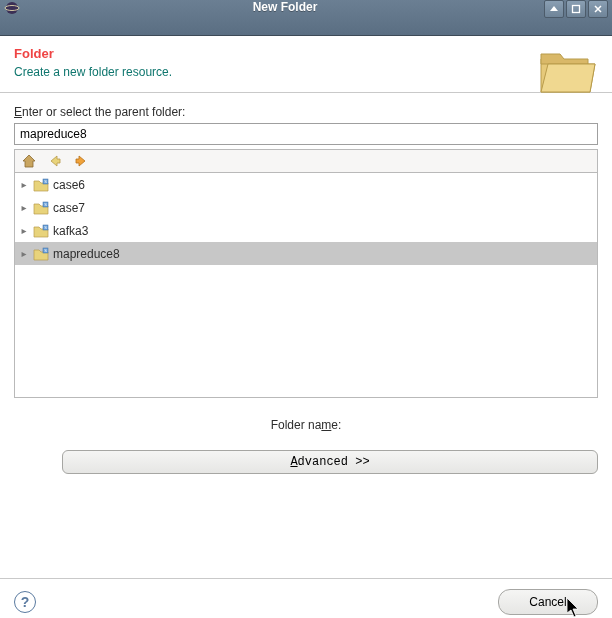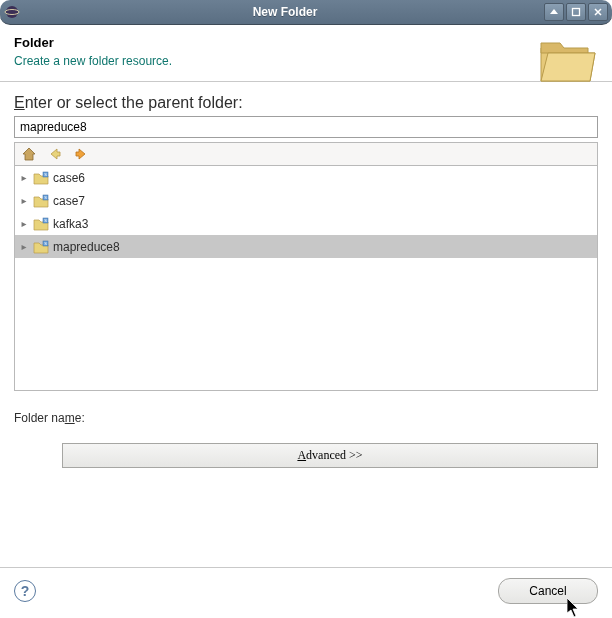--- a/index.html
+++ b/index.html
@@ -8,29 +8,27 @@
     padding: 0;
     font-family: "Segoe UI", "Liberation Sans", Arial, sans-serif;
     font-size: 12px;
     background: #ffffff;
     width: 612px;
     height: 618px;
     overflow: hidden;
     color: #2e2e2e;
   }
   .titlebar {
-    height: 25px;
+    height: 36px;
     background: linear-gradient(to bottom, #6b7f93, #5a6e82);
     display: flex;
-    align-items: center;
     color: #ffffff;
     font-weight: bold;
     padding: 0 4px;
     border-bottom: 1px solid #3d4a57;
-    border-radius: 10px;
   }
   .titlebar .eclipse-icon {
     width: 16px; height: 16px;
     margin-right: 6px;
     display: inline-flex; align-items:center; justify-content:center;
   }
   .titlebar .title {
     flex: 1;
     text-align: center;
     font-size: 12px;
@@ -54,21 +52,21 @@
   }
   .header-panel {
     padding: 10px 14px 12px 14px;
     border-bottom: 1px solid transparent;
     position: relative;
     background: #fff;
   }
   .header-title {
     font-weight: bold;
     font-size: 13px;
-    color: #000000;
+    color: #ef4444;
     margin-bottom: 4px;
   }
   .header-sub {
     font-size: 12px;
     color: #0f766e;
   }
   .banner-icon {
     position:absolute;
     right: 14px;
     top: 8px;
@@ -78,21 +76,21 @@
     height: 1px;
     background: #c9c9c9;
     margin: 0;
   }
   .content {
     padding: 12px 14px 10px 14px;
     flex: 1;
     display:flex; flex-direction:column;
   }
   .field-label {
-    font-size: 16px;
+    font-size: 12px;
     margin-bottom: 4px;
     color: #2e2e2e;
   }
   .underline-char { text-decoration: underline; }
   .text-input {
     width: 100%;
     padding: 3px 5px;
     font-size: 12px;
     border: 1px solid #9f9f9f;
     background: #fff;
@@ -128,33 +126,33 @@
   }
   .expand-arrow {
     width: 10px; height: 10px;
     display:inline-flex; align-items:center; justify-content:center;
     color:#777;
     font-size: 10px;
   }
   .proj-icon { width:16px; height:16px; display:inline-flex; }
   .name-row {
     margin-top: 20px;
-    display:flex; align-items:center; gap:6px;
+    display:flex; align-items:center; gap:6px;flex-direction:column;
   }
   .name-row label { white-space:nowrap; }
   .name-row input { flex:1; }
   .advanced-btn {
     margin-top: 18px;
     padding: 4px 8px;
     font-size:12px;
     background: linear-gradient(to bottom,#f5f5f4,#e6e6e4);
     border:1px solid #a6a6a3;
-    border-radius:0;
+    border-radius:6px;
     cursor:pointer;
-    font-family:Liberation Serif, serif;
+    font-family:Liberation Mono, monospace;
     margin-left:48px;
   }
   .spacer { flex:1; }
   .bottom-bar {
     border-top: 1px solid #c9c9c9;
     padding: 10px 14px 14px 14px;
     display:flex; align-items:center;
     background:#fff;
   }
   .help-icon {

